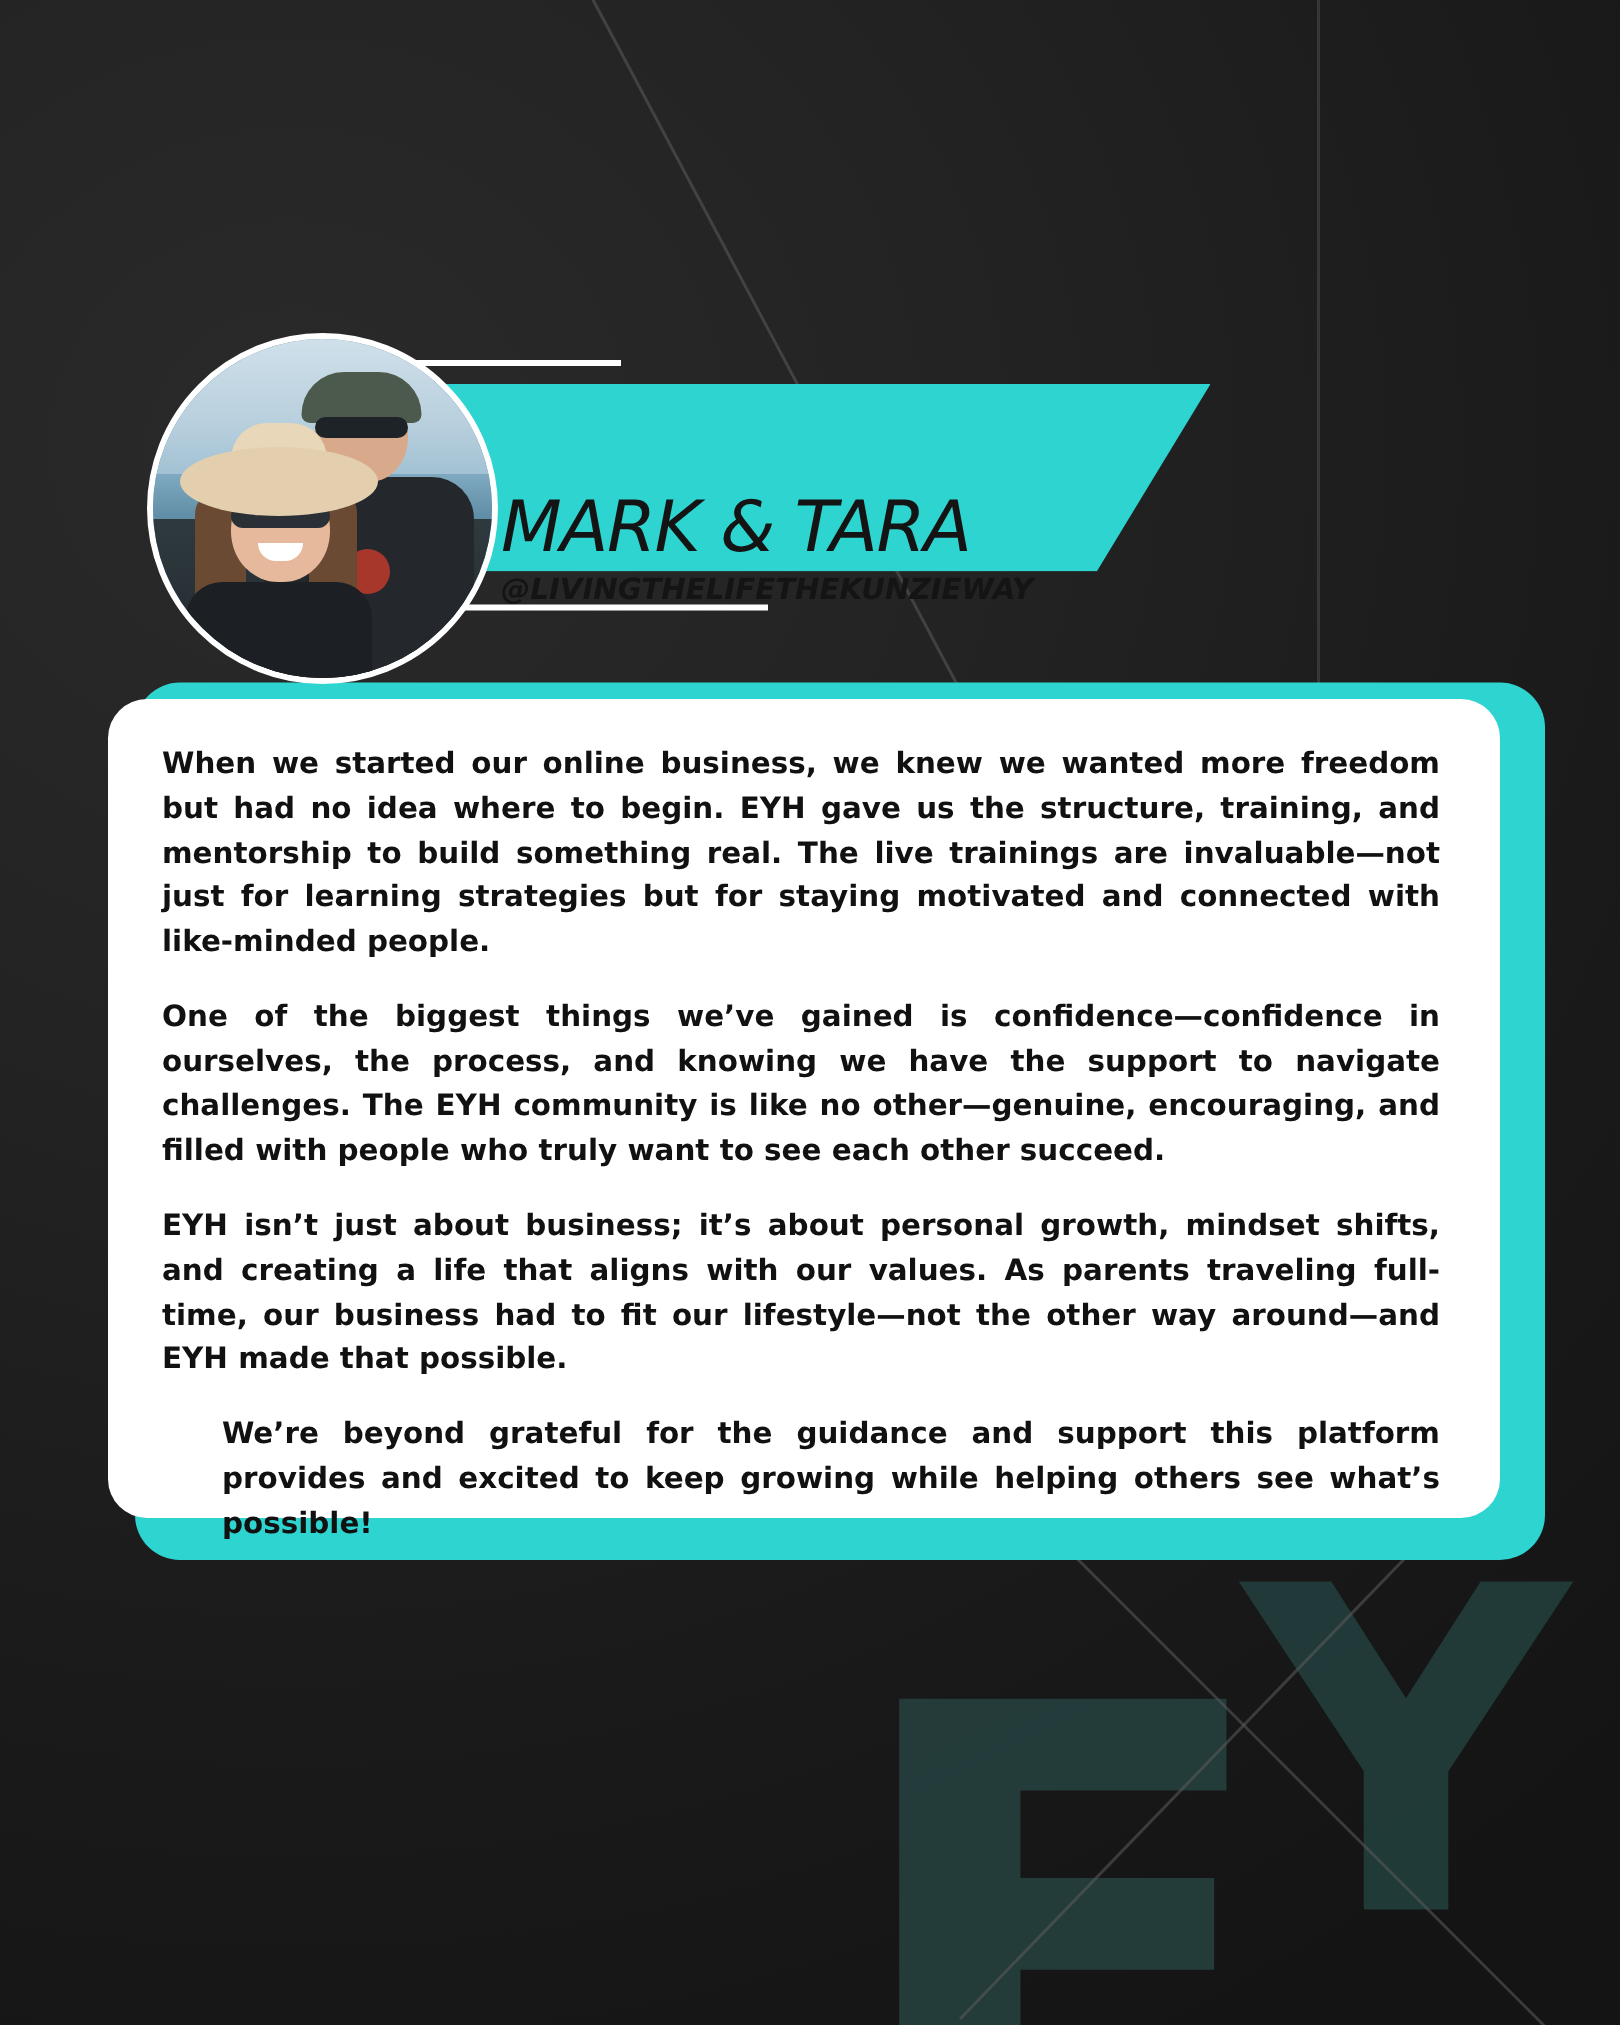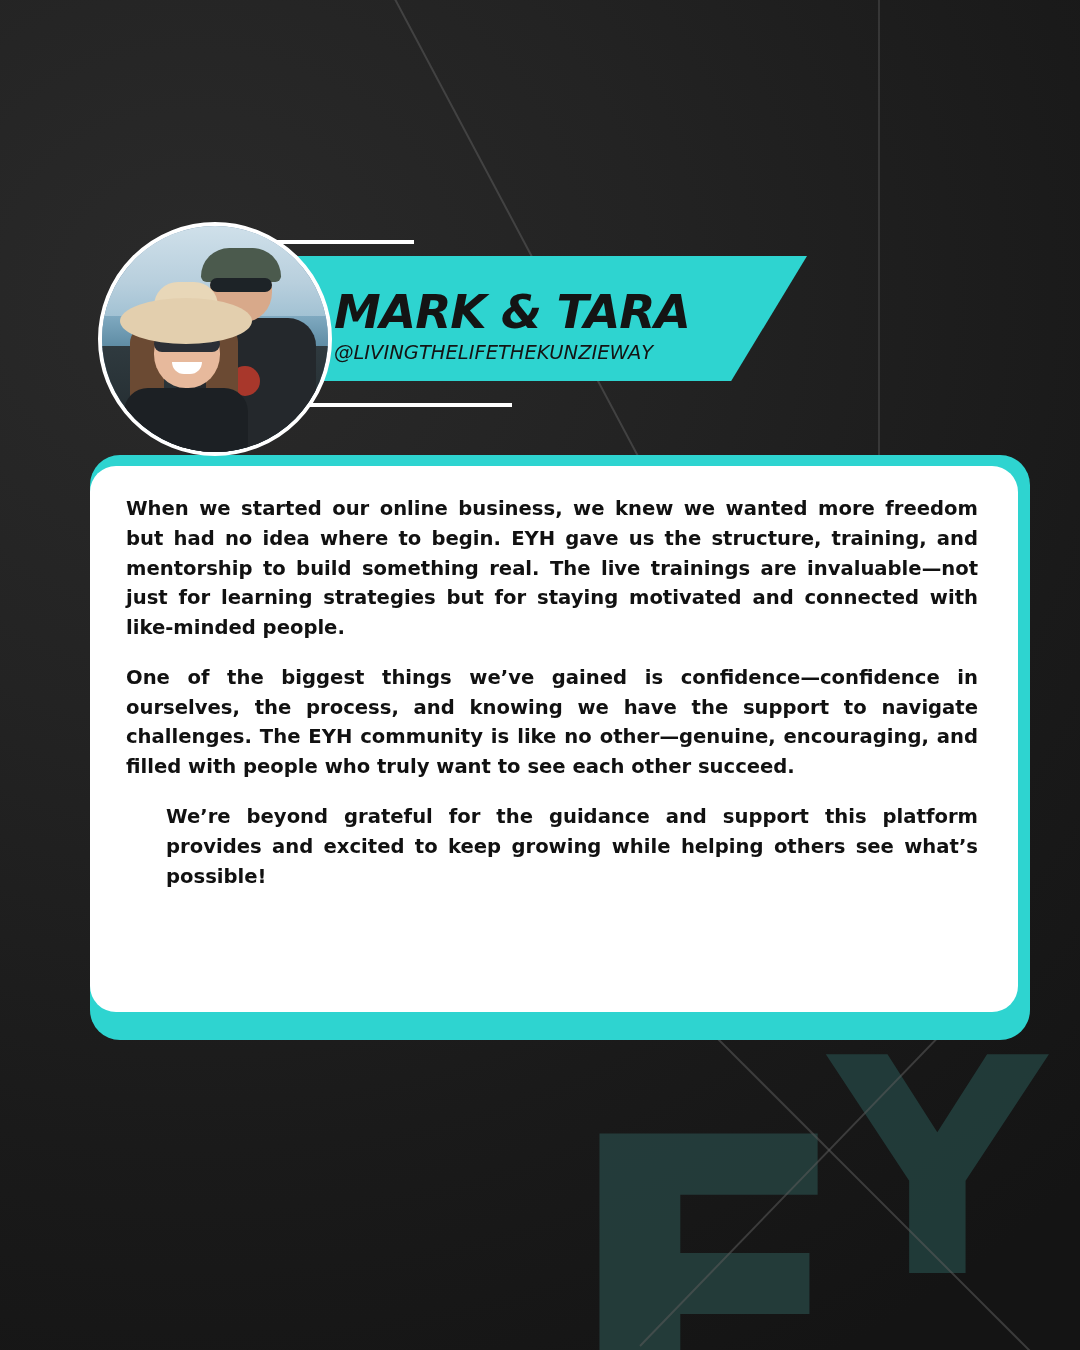--- a/index.html
+++ b/index.html
@@ -173,31 +173,32 @@
     z-index: 2;
   }
   .banner-text {
     position: absolute;
     left: 334px;
     top: 288px;
     z-index: 5;
   }
   .banner-name {
     font-family: "DejaVu Sans", sans-serif;
-    font-weight: 700;
+    font-weight: 400;
     font-style: italic;
     font-size: 47px;
     letter-spacing: -1px;
     color: #141414;
     line-height: 1;
     white-space: nowrap;
+    margin-top: 40px;
   }
   .banner-handle {
     font-family: "DejaVu Sans", sans-serif;
-    font-weight: 400;
+    font-weight: 700;
     font-style: italic;
     font-size: 19.5px;
     letter-spacing: 0px;
     color: #141414;
     margin-top: 6px;
     white-space: nowrap;
   }
   .rule {
     position: absolute;
     height: 4px;
@@ -213,21 +214,21 @@
     left: 90px;
     top: 455px;
     width: 940px;
     height: 585px;
     background: #2ed4d0;
     border-radius: 30px;
     z-index: 1;
   }
   .card {
     position: absolute;
-    left: 90px;
+    left: 72px;
     top: 466px;
     width: 928px;
     height: 546px;
     background: #ffffff;
     border-radius: 26px;
     z-index: 2;
     box-sizing: border-box;
     padding: 28px 40px 24px 36px;
   }
   .card p {
@@ -286,16 +287,17 @@
 
   <div class="banner-text">
     <div class="banner-name">MARK &amp; TARA</div>
     <div class="banner-handle">@LIVINGTHELIFETHEKUNZIEWAY</div>
   </div>
 
   <div class="card-accent"></div>
   <div class="card">
     <p>When we started our online business, we knew we wanted more freedom but had no idea where to begin. EYH gave us the structure, training, and mentorship to build something real. The live trainings are invaluable—not just for learning strategies but for staying motivated and connected with like-minded people.</p>
     <p>One of the biggest things we’ve gained is confidence—confidence in ourselves, the process, and knowing we have the support to navigate challenges. The EYH community is like no other—genuine, encouraging, and filled with people who truly want to see each other succeed.</p>
+    <p>EYH isn’t just about business; it’s about personal growth, mindset shifts, and creating a life that aligns with our values. As parents traveling full-time, our business had to fit our lifestyle—not the other way around—and EYH made that possible.</p>
     <p>We’re beyond grateful for the guidance and support this platform provides and excited to keep growing while helping others see what’s possible!</p>
   </div>
 
 </div>
 
 </body></html>

